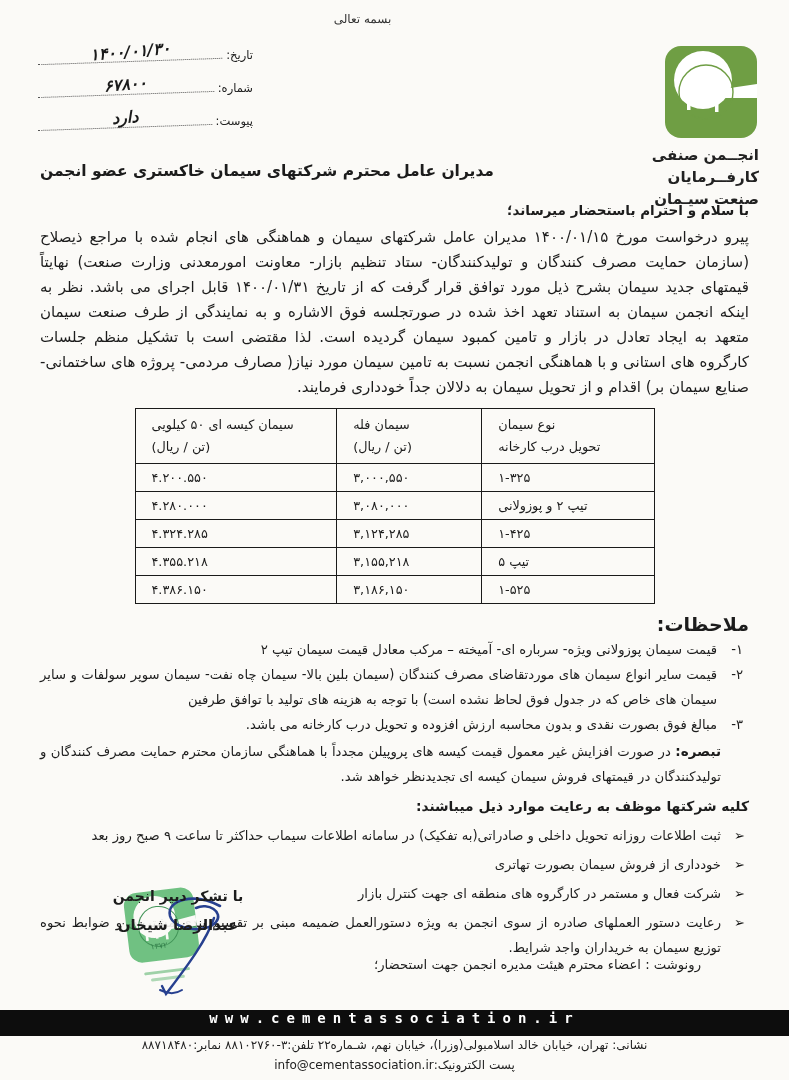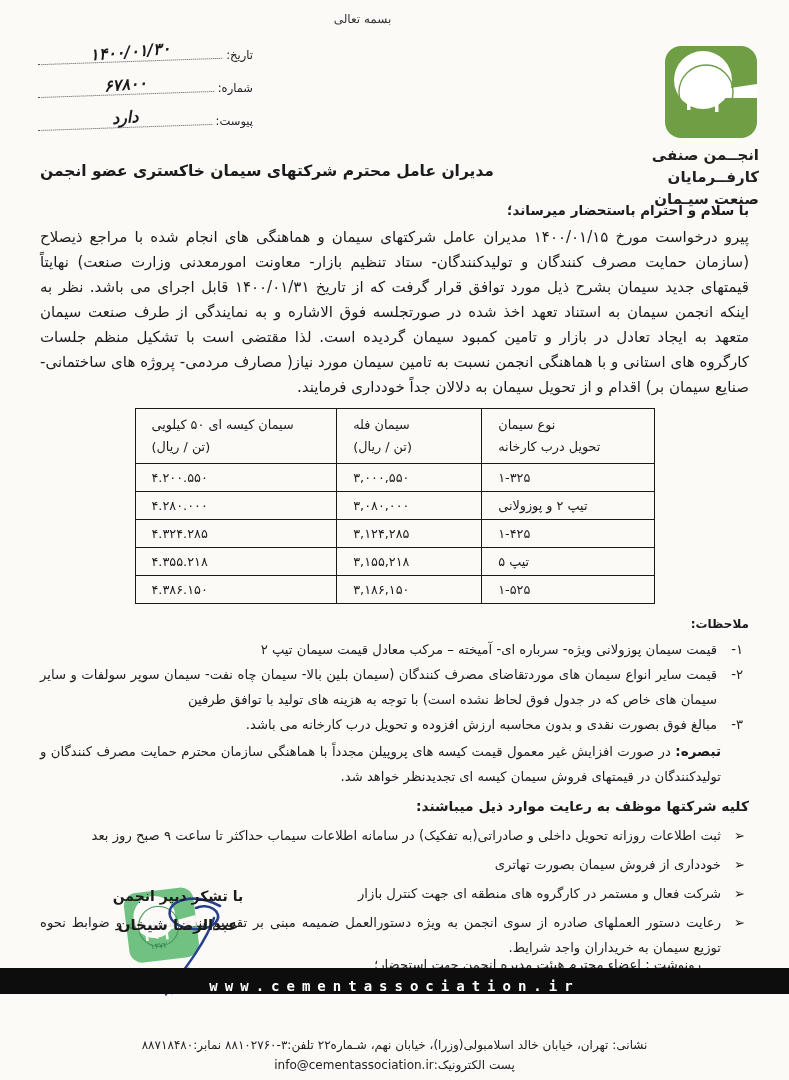--- a/index.html
+++ b/index.html
@@ -30,41 +30,41 @@
   .salutation{font-weight:700;font-size:13.5px;line-height:25px;margin-top:14px;}
   .body-par{font-size:15px;line-height:25px;text-align:justify;margin-top:2px;}
   
   table.price{border-collapse:collapse;margin:8px auto 0 auto;width:520px;direction:rtl;
     font-size:12.8px;}
   table.price th,table.price td{border:1.6px solid #1a1a1a;text-align:left;padding:1px 16px;}
   table.price th{font-weight:400;height:52px;line-height:22px;}
   table.price td{height:25px;}
   .col-type{width:170px;} .col-bulk{width:130px;} .col-bag{width:205px;}
   
-  .notes-heading{font-weight:700;font-size:12px;line-height:25px;margin-top:8px;}
+  .notes-heading{font-weight:700;font-size:19px;line-height:25px;margin-top:8px;}
   .note-item{display:flex;font-size:13.2px;line-height:25px;text-align:justify;}
   .note-num{flex:0 0 26px;padding-right:6px;}
   .note-text{flex:1;}
   .annex{font-size:13.2px;line-height:25px;text-align:justify;padding-right:28px;margin-top:2px;}
   .annex b{font-size:13.5px;}
   .oblig-heading{font-weight:700;font-size:13.8px;line-height:26px;margin-top:4px;}
   .bullet-item{display:flex;font-size:13.2px;line-height:25px;margin-top:4px;text-align:justify;}
   .bullet-mark{flex:0 0 24px;padding-right:4px;font-size:13px;color:#111;}
   .bullet-text{flex:1;}
   
   .sig-block{position:absolute;top:872px;left:58px;width:240px;height:150px;}
   .stamp{position:absolute;top:14px;left:66px;transform:rotate(-7deg);opacity:.9;}
   .sig-lines{position:absolute;top:16px;left:0;width:240px;text-align:center;direction:rtl;}
   .sig-thanks{font-weight:700;font-size:14px;letter-spacing:.5px;}
   .sig-name{font-weight:700;font-size:15px;margin-top:12px;letter-spacing:1px;}
   .sig-svg{position:absolute;top:18px;left:78px;}
   .cc-line{position:absolute;top:957px;right:88px;font-size:13.2px;direction:rtl;}
   
-  .site-bar{position:absolute;top:968px;left:0;right:0;height:26px;background:#0d0d0d;
-    display:flex;align-items:flex-end;justify-content:center;}
+  .site-bar{position:absolute;top:1010px;left:0;right:0;height:26px;background:#0d0d0d;
+    display:flex;align-items:flex-start;justify-content:center;}
   .site-text{color:#fff;font-family:"DejaVu Sans Mono",monospace;font-size:14px;
     letter-spacing:7px;font-weight:700;}
   .address-line{position:absolute;top:1038px;left:0;right:0;text-align:center;direction:rtl;
     font-size:12px;color:#222;}
   .email-line{position:absolute;top:1058px;left:0;right:0;text-align:center;direction:rtl;
     font-size:12px;color:#222;}
 </style>
 </head>
 <body>
 

